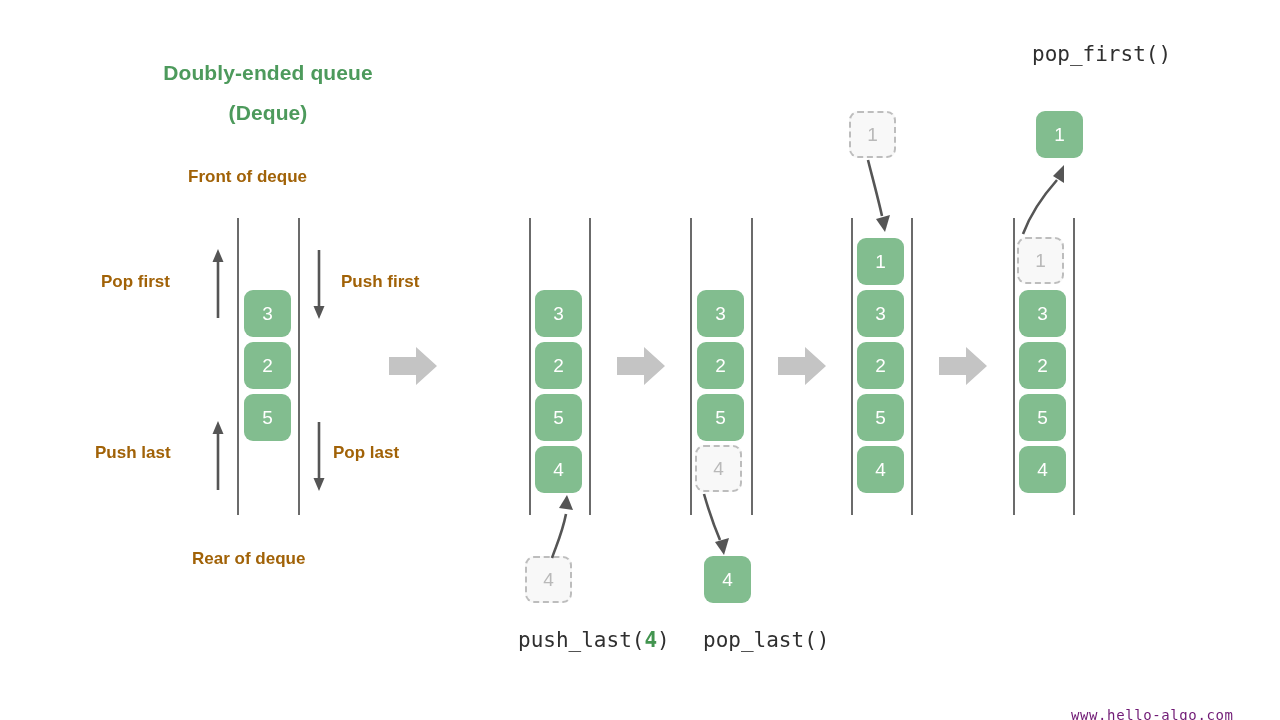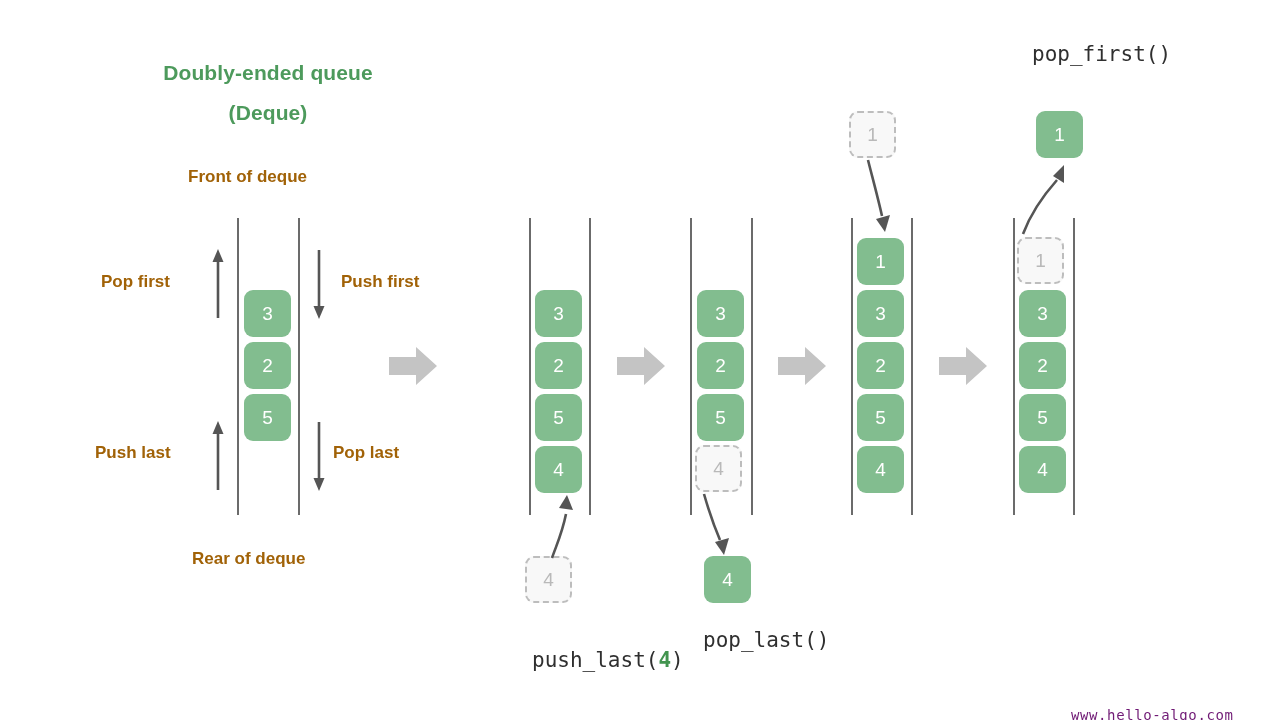--- a/index.html
+++ b/index.html
@@ -195,20 +195,20 @@
   <div class="cell" style="left:1019px;top:446px;">4</div>
 
   <div class="cell" style="left:1036px;top:111px;">1</div>
   <svg class="curve" style="left:1009px;top:156px;" width="70" height="80" viewBox="0 0 70 80">
     <path d="M 14 78 C 20 62, 32 42, 48 24" stroke="#555555" stroke-width="2.6" fill="none"></path>
     <polygon points="55,9 44,20 55,27" fill="#555555"></polygon>
   </svg>
 
   <div class="mono" style="left:1032px;top:42px;">pop_first()</div>
 
-  <div class="mono" style="left:532px;top:628px;margin-top:20px;">
+  <div class="mono" style="left:518px;top:628px;">
     <span>push_last(</span><span class="arg">4</span><span>)</span>
   </div>
   <div class="mono" style="left:703px;top:628px;">pop_last()</div>
 
   <div class="watermark" style="left:1071px;top:678px;">www.hello-algo.com</div>
 
 </div>
 
 </body></html>

